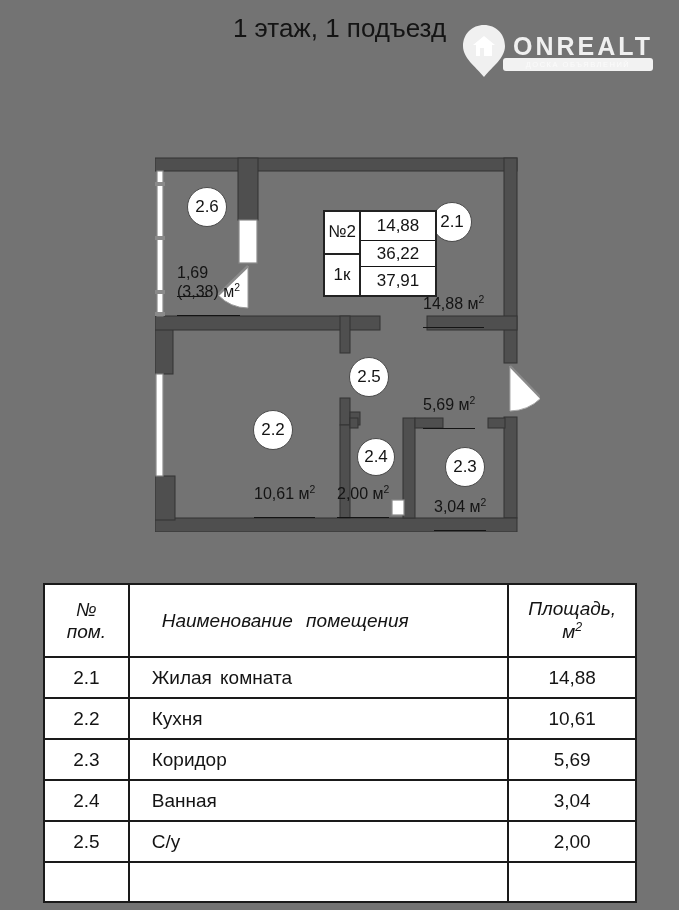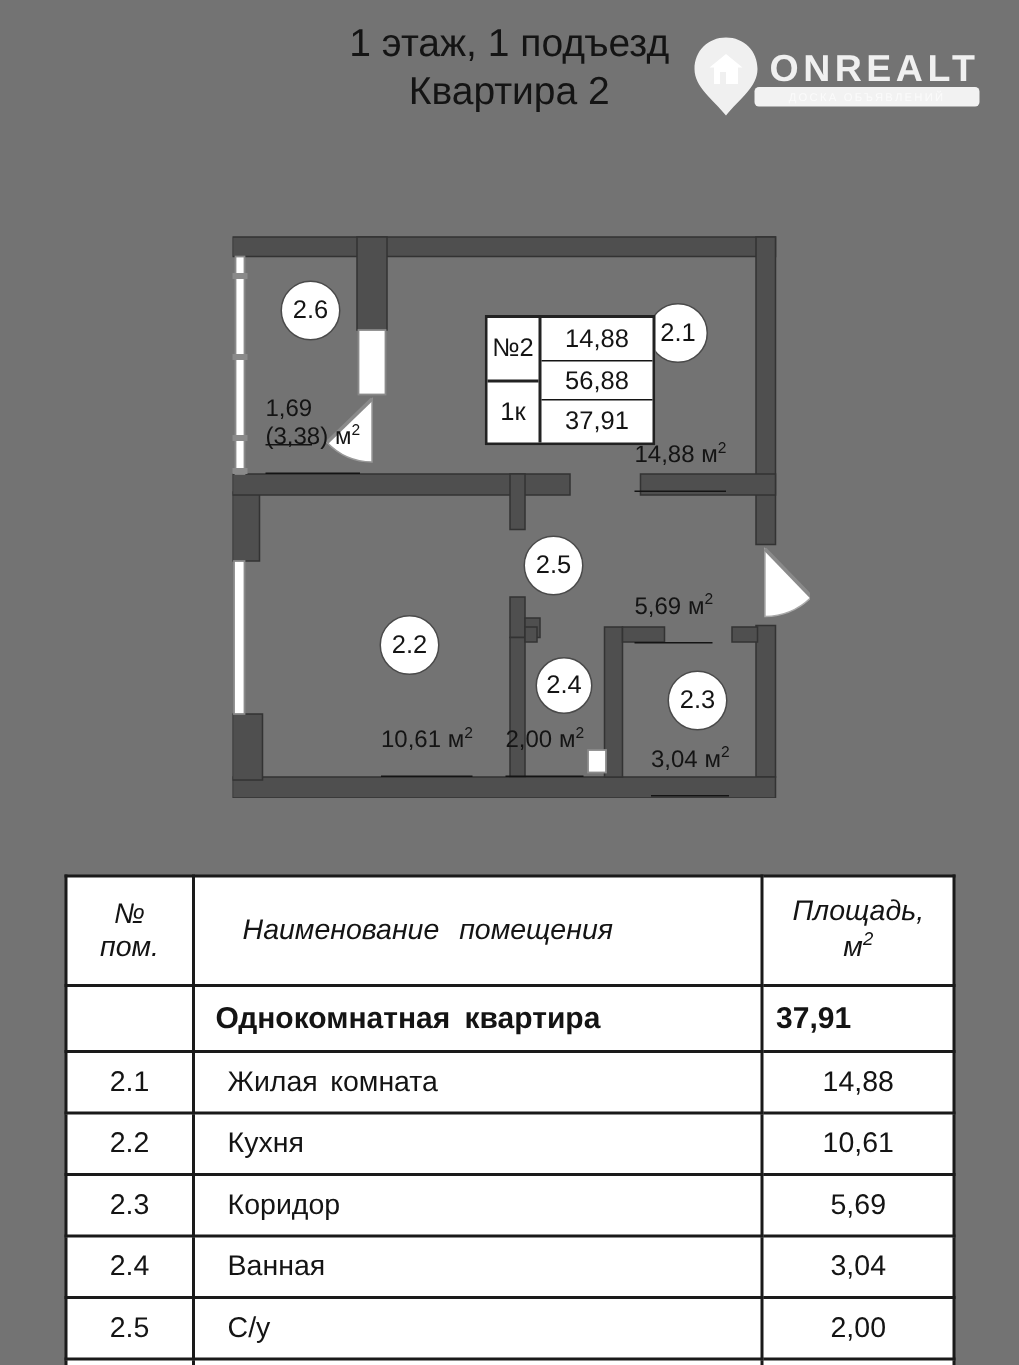--- a/index.html
+++ b/index.html
@@ -61,21 +61,20 @@
   .row .col-name { padding-left:22px; word-spacing:3px; }
   .partial td { height:40px; }
 </style>
 </head>
 <body>
 
 <div class="page">
 
   <div class="title-block">
     <div>1 этаж, 1 подъезд</div>
-    <div>Квартира 2</div>
   </div>
 
   <div class="logo">
     <span class="logo-pin">
       <svg width="46" height="54" viewBox="0 0 46 54">
         <path d="M23 1 C11 1 2 10 2 22 C2 34 14 42 23 53 C32 42 44 34 44 22 C44 10 35 1 23 1 Z" fill="#f0f0f0"></path>
         <path d="M23 12 L34 21 L31 21 L31 32 L15 32 L15 21 L12 21 Z M19 24 L19 32 L23 32 L23 24 Z" fill="#ffffff"></path>
       </svg>
     </span>
     <span class="logo-word">ONREALT</span>
@@ -169,46 +168,41 @@
       <span class="u"><span>3,04</span> <span>м</span><sup>2</sup></span>
     </div>
 
     <div class="info-box">
       <div class="ib-left">
         <div>№2</div>
         <div>1к</div>
       </div>
       <div class="ib-right">
         <div class="ib-r1">14,88</div>
-        <div class="ib-r2">56,88</div>
+        <div class="ib-r2">36,22</div>
         <div class="ib-r3">37,91</div>
       </div>
     </div>
   </div>
 
   <table class="area-table">
     <tbody>
       <tr class="hdr">
         <td class="col-no">
           <div>№</div>
           <div>пом.</div>
         </td>
         <td class="col-name">
           <span>Наименование помещения</span>
         </td>
         <td class="col-area">
           <div>Площадь,</div>
           <div><span>м</span><sup>2</sup></div>
         </td>
       </tr>
-      <tr class="sum">
-        <td class="col-no"></td>
-        <td class="col-name">Однокомнатная квартира</td>
-        <td class="col-area">37,91</td>
-      </tr>
       <tr class="row">
         <td class="col-no">2.1</td>
         <td class="col-name">Жилая комната</td>
         <td class="col-area">14,88</td>
       </tr>
       <tr class="row">
         <td class="col-no">2.2</td>
         <td class="col-name">Кухня</td>
         <td class="col-area">10,61</td>
       </tr>

